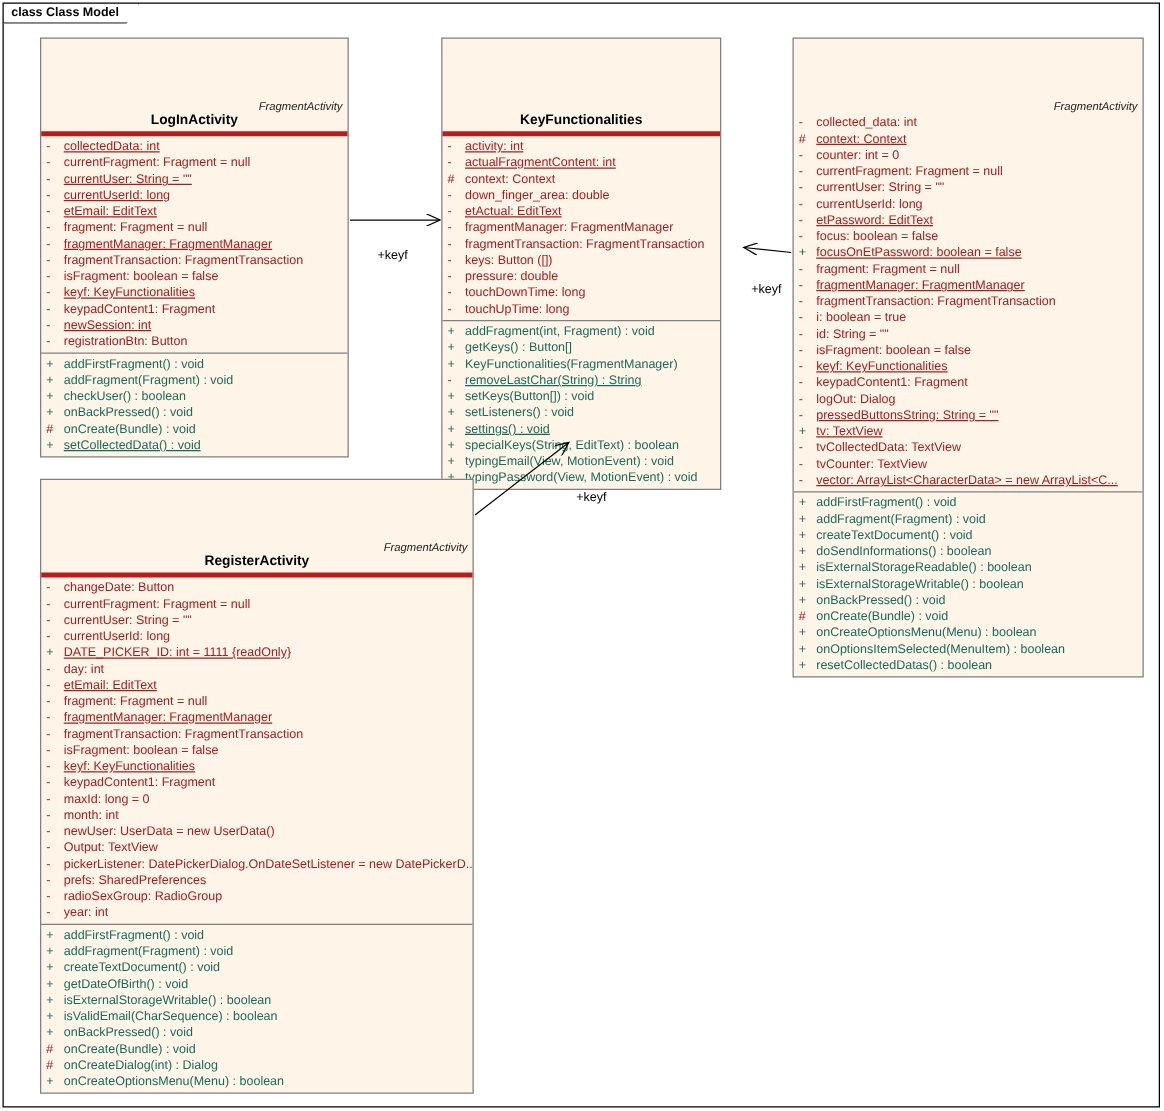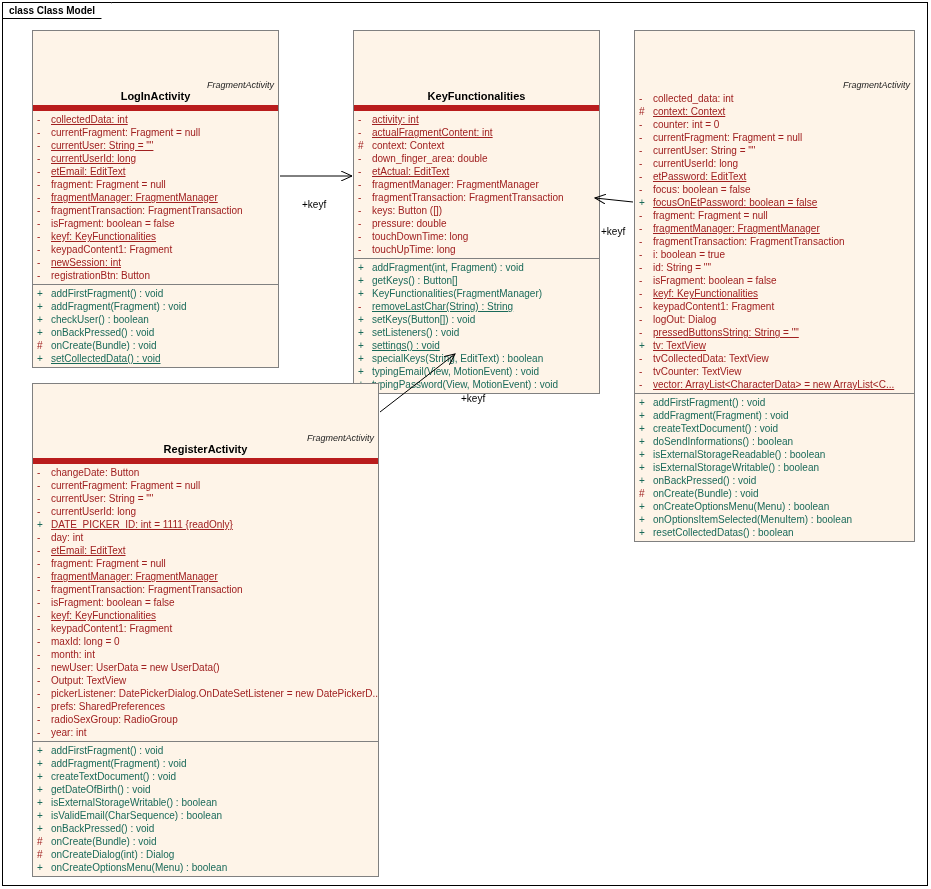--- a/index.html
+++ b/index.html
@@ -40,21 +40,21 @@
     font-style: italic;
     font-size: 9px;
     padding: 1px 4px 0 4px;
     color: #222;
     margin-top: 48px;
   }
   .class-name {
     text-align: center;
     font-weight: bold;
     padding: 0 4px 3px 4px;
-    border-bottom: 6px solid #b91c1c;
+    border-bottom: 4px solid #b91c1c;
     font-size: 11px;
   }
   .section {
     border-bottom: 1px solid #808080;
     padding: 2px 0;
   }
   .section:last-child { border-bottom: none; }
   .row {
     display: flex;
     padding: 0 4px;
@@ -170,21 +170,21 @@
         <span class="vis">#</span>
         <span class="txt">onCreate(Bundle) : void</span>
       </div>
       <div class="row op">
         <span class="vis pub">+</span>
         <span class="txt underline">setCollectedData() : void</span>
       </div>
     </div>
 </div>
 
-<div class="class-box" style="left:353px; top:30px; width:247px;">
+<div class="class-box" style="left:353px; top:30px; width:224px;">
   <div class="stereo">&nbsp;</div>
   <div class="class-name">KeyFunctionalities</div>
   <div class="section">
       <div class="row attr">
         <span class="vis">-</span>
         <span class="txt underline">activity:  int</span>
       </div>
       <div class="row attr">
         <span class="vis">-</span>
         <span class="txt underline">actualFragmentContent:  int</span>

